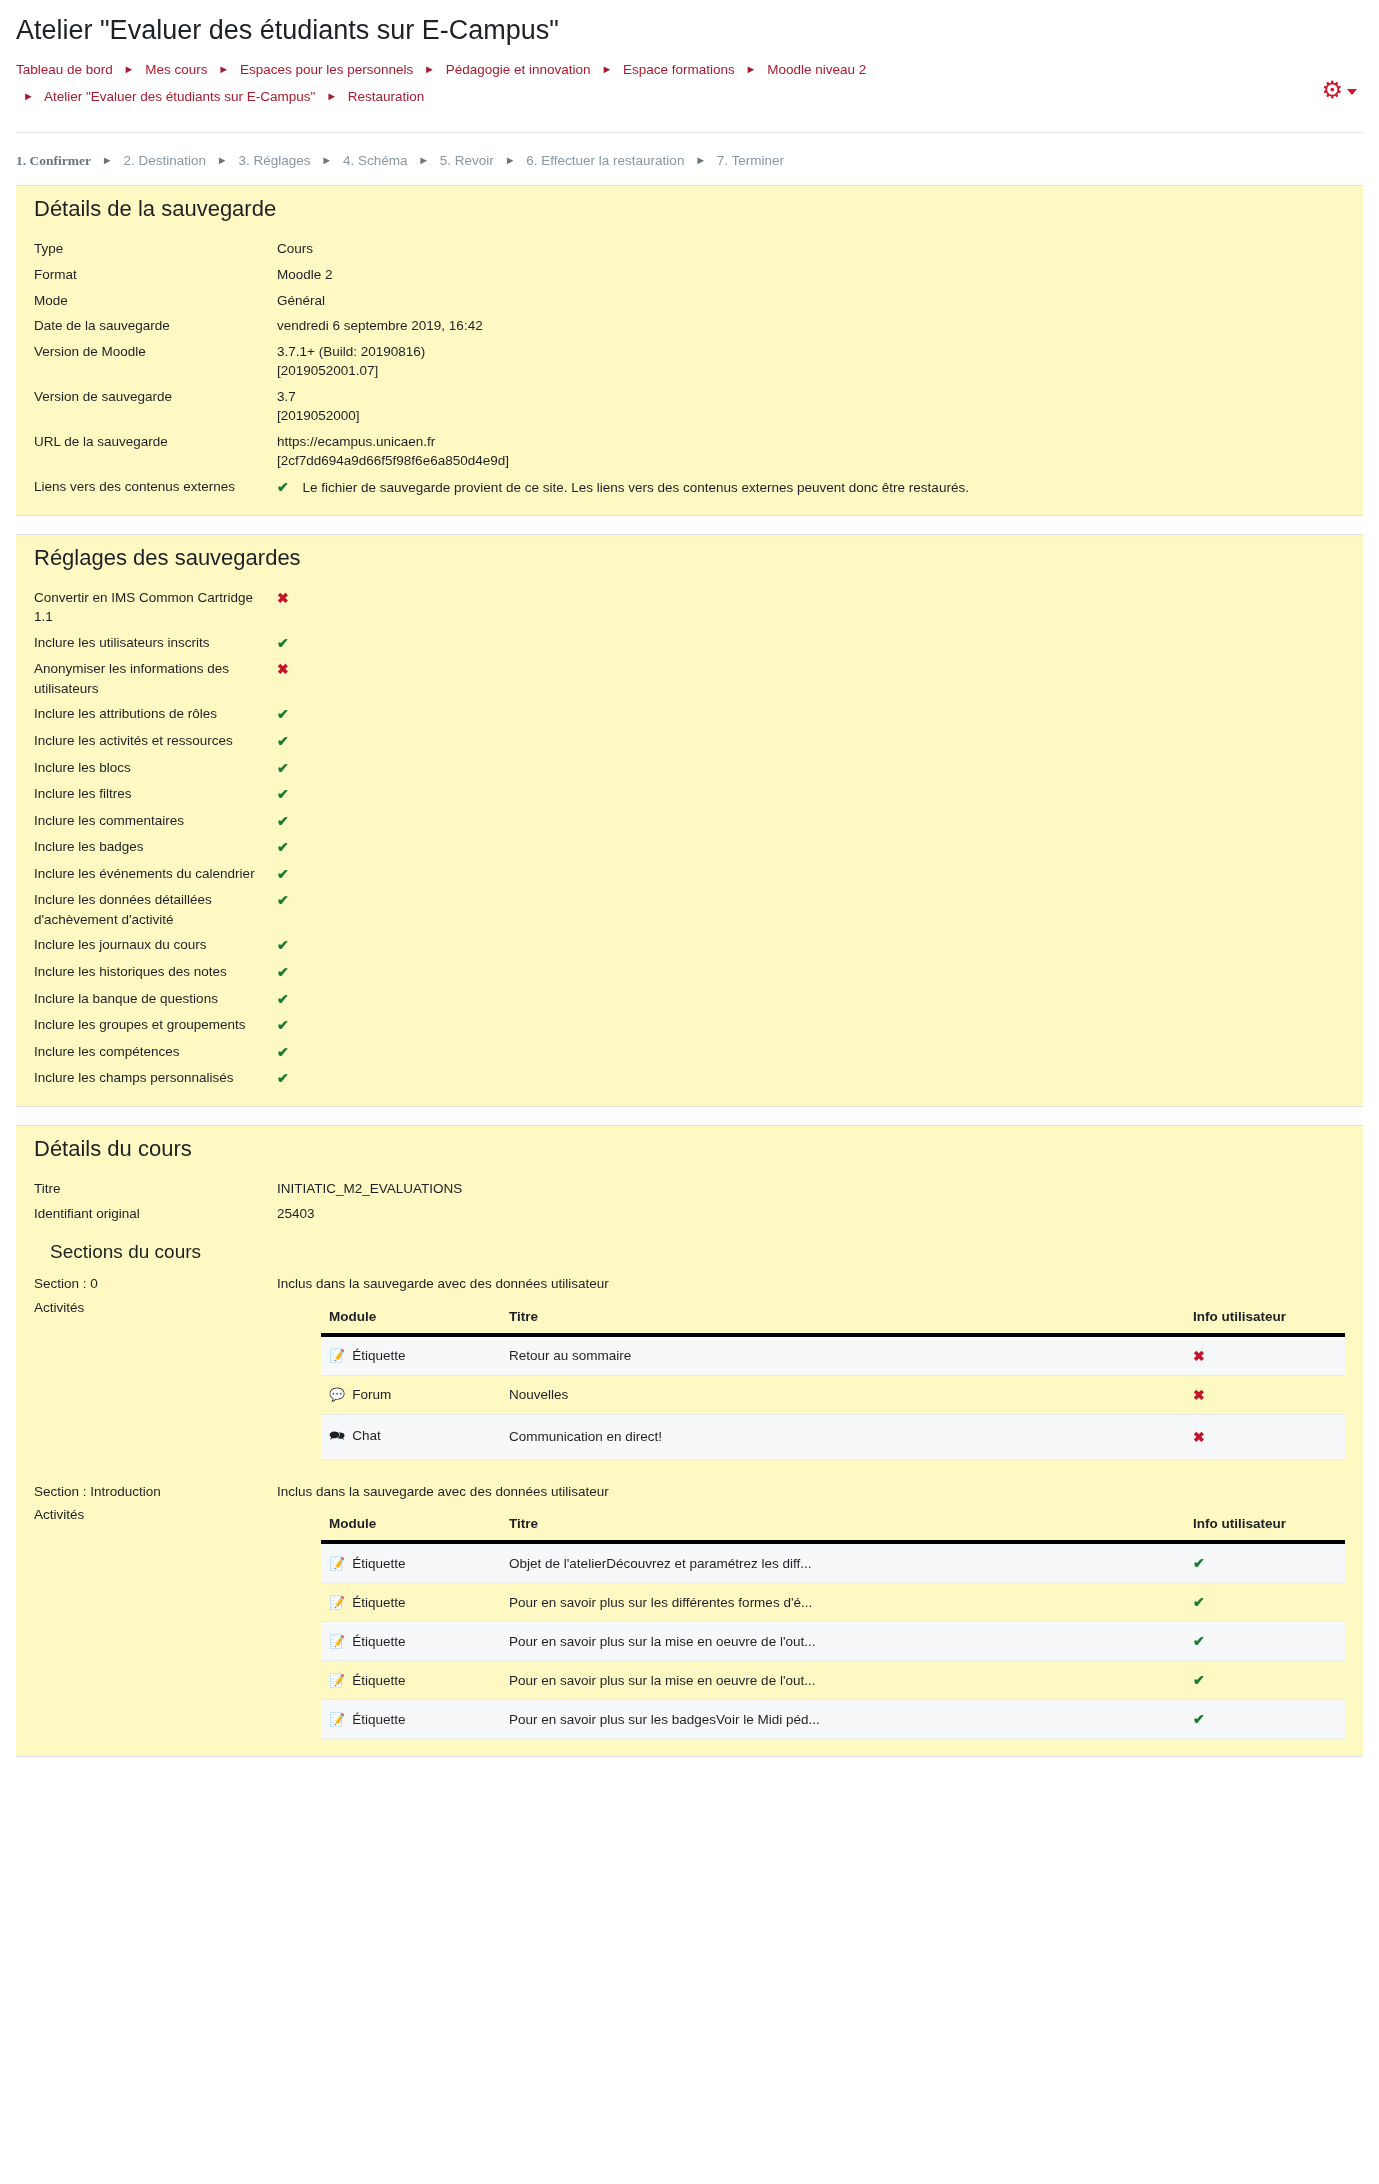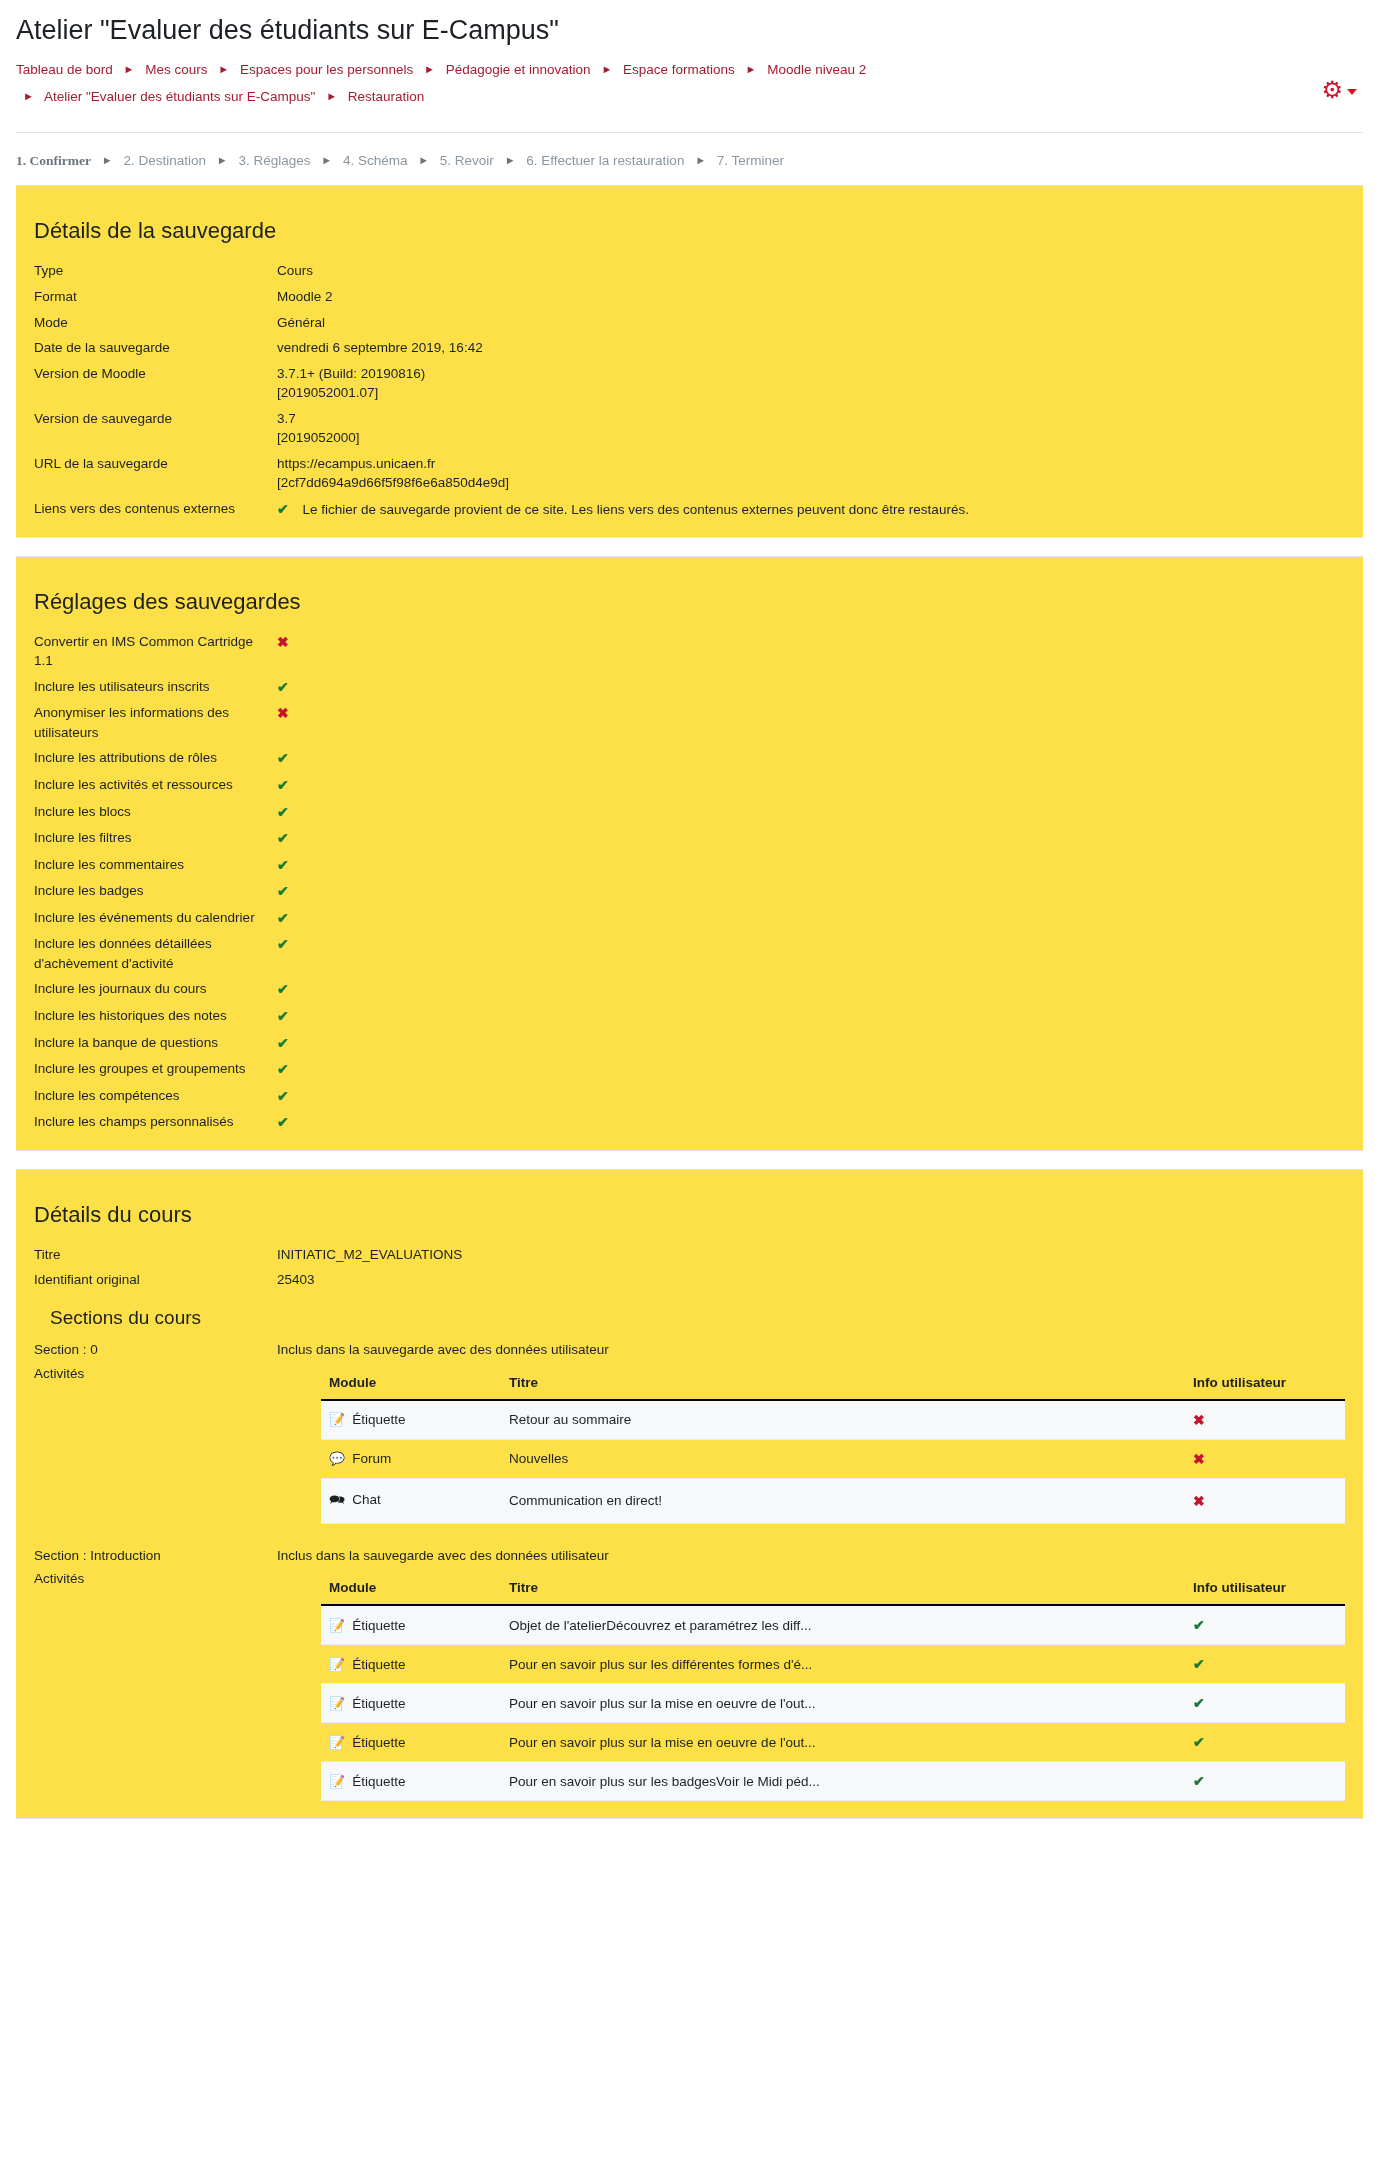--- a/index.html
+++ b/index.html
@@ -81,22 +81,22 @@
     margin: 0 7px;
     display: inline-block;
     transform: translateY(-1px);
   }
 
   
   .card {
     border-top: 1px solid #dee2e6;
     border-bottom: 1px solid #dee2e6;
     margin: 0 16px 18px 16px;
-    padding: 32px 18px 14px 18px;
-    background: #fde047;
+    padding: 10px 18px 14px 18px;
+    background: #fef9c3;
   }
   .card-title {
     font-size: 22px;
     font-weight: 400;
     margin: 0 0 14px 0;
     color: #1d2125;
   }
   .sub-title {
     font-size: 19px;
     font-weight: 400;
@@ -142,21 +142,21 @@
 
   table.acts {
     width: 100%;
     border-collapse: collapse;
     font-size: 13.5px;
   }
   table.acts th {
     text-align: left;
     font-weight: 700;
     padding: 9px 8px;
-    border-bottom: 2px solid #000000;
+    border-bottom: 4px solid #000000;
     color: #1d2125;
     font-size: 13.5px;
   }
   table.acts th.right, table.acts td.right { text-align: left; padding-right: 14px; }
   table.acts td {
     padding: 11px 8px;
     border-bottom: 1px solid #e9ecef;
     color: #1d2125;
     vertical-align: middle;
   }

